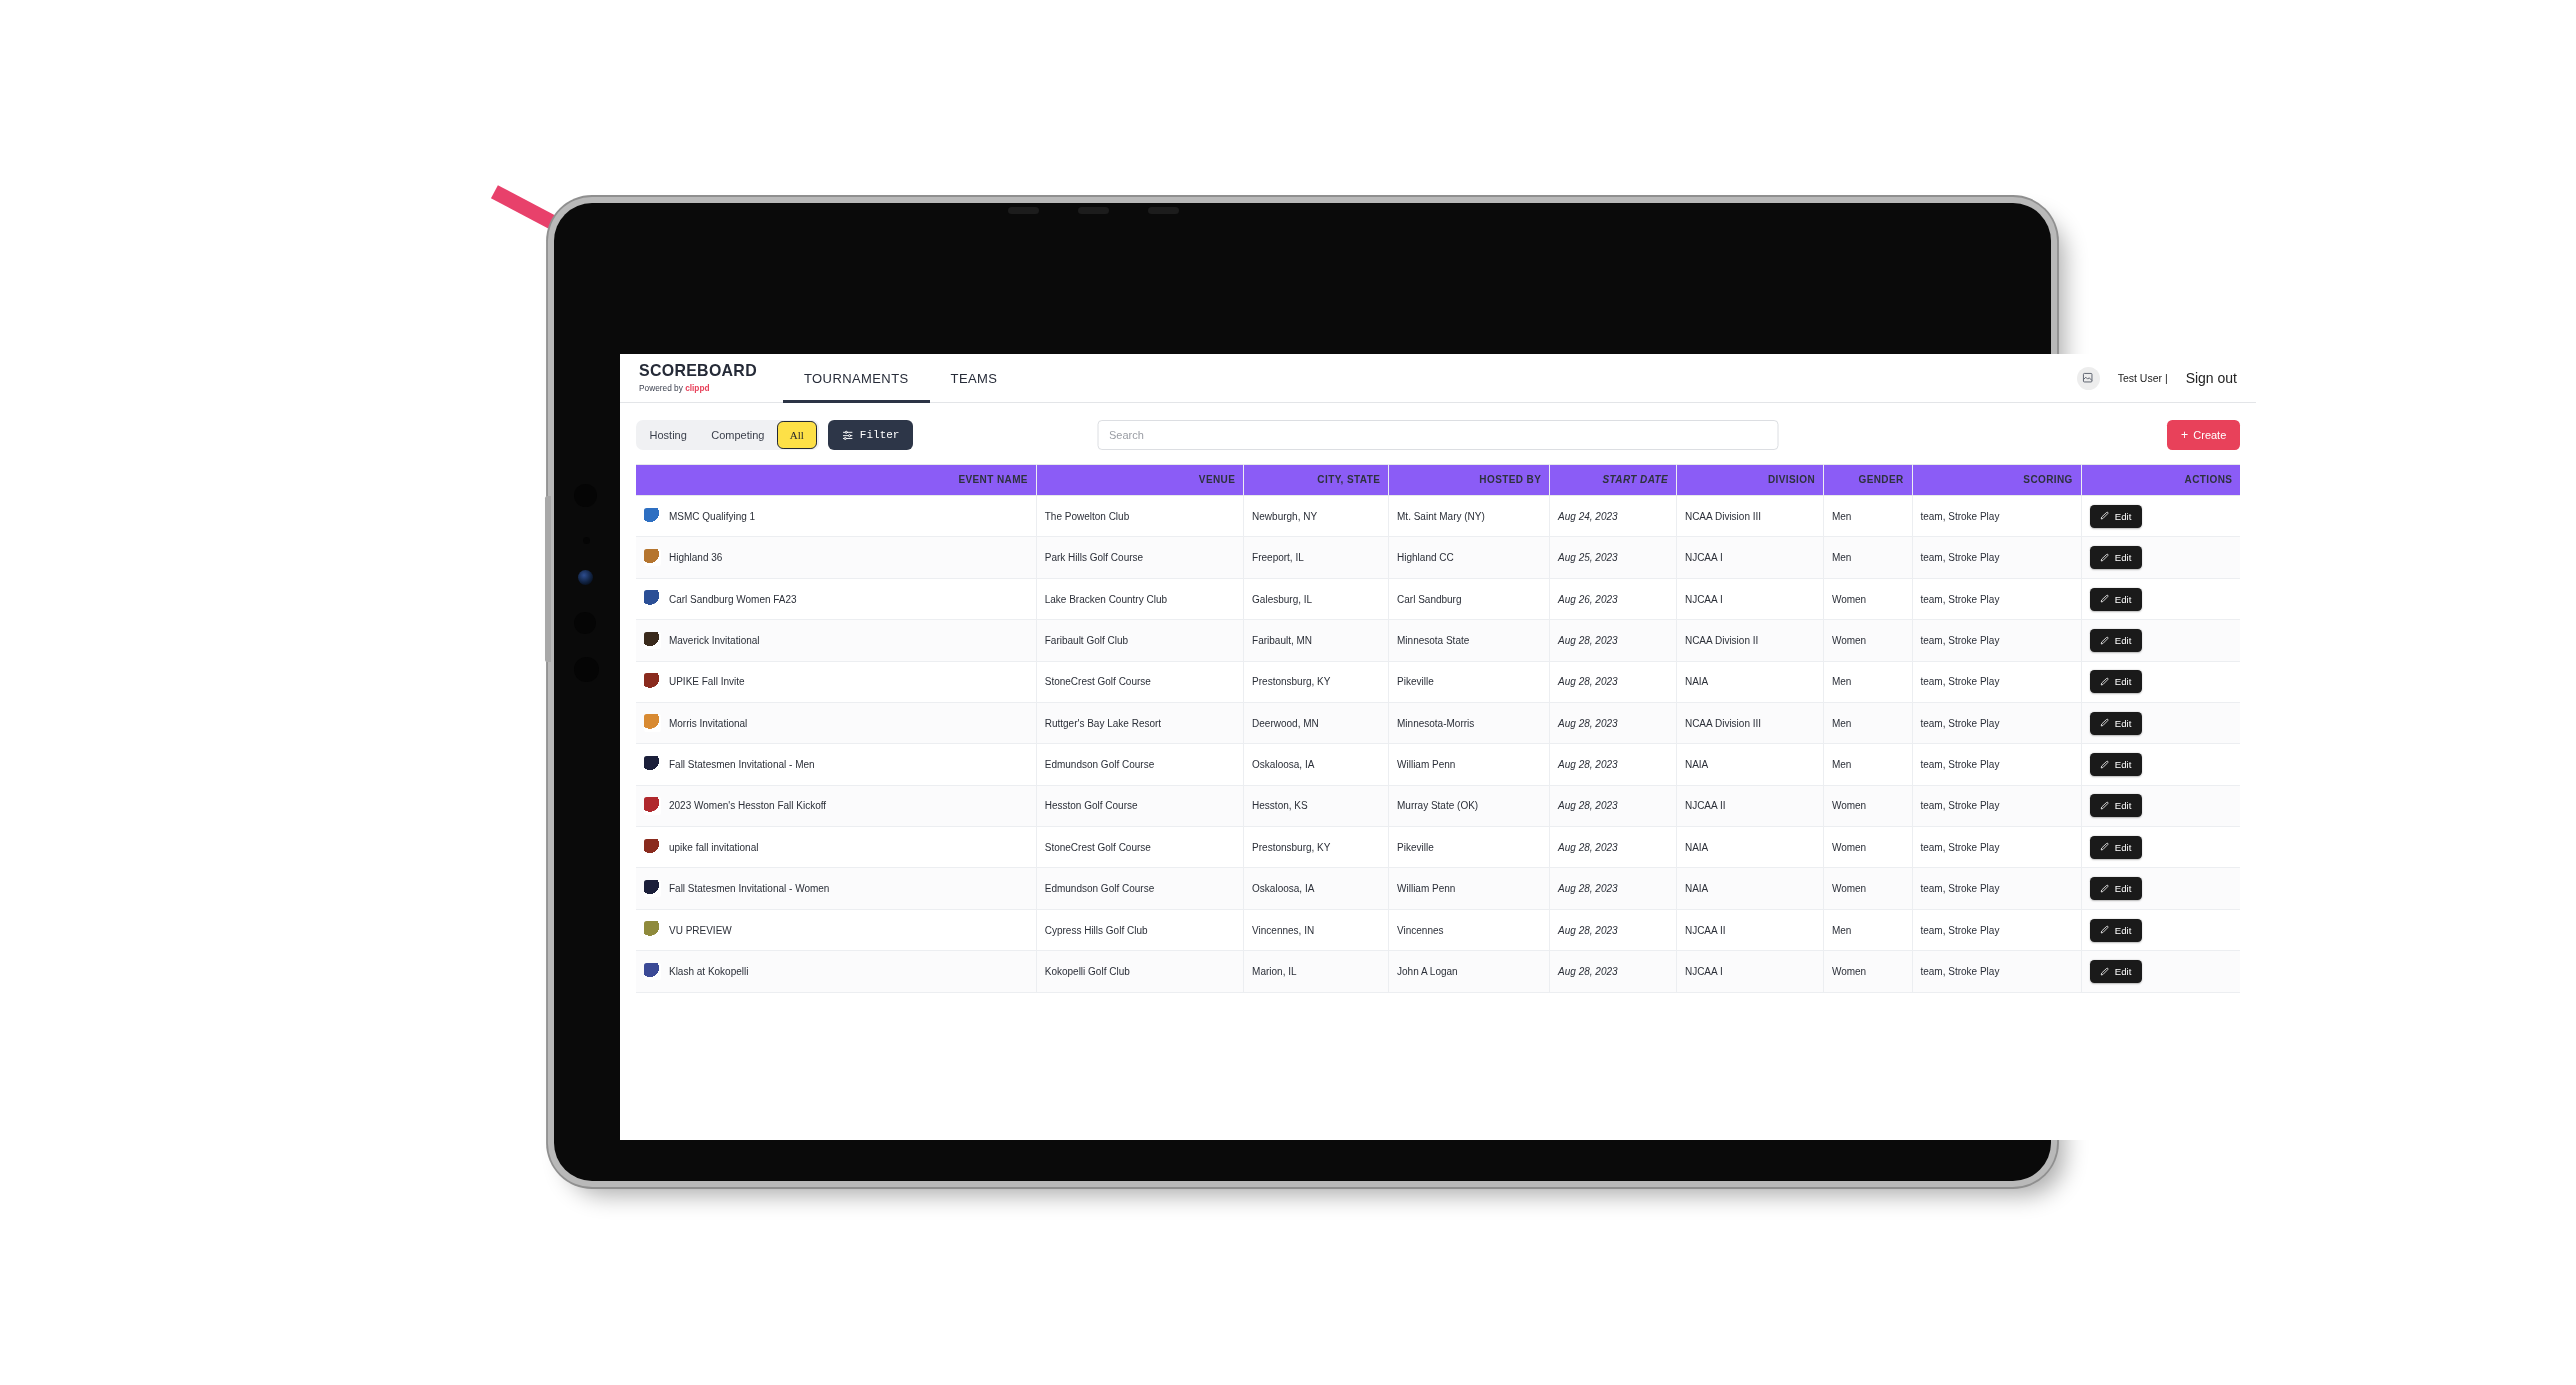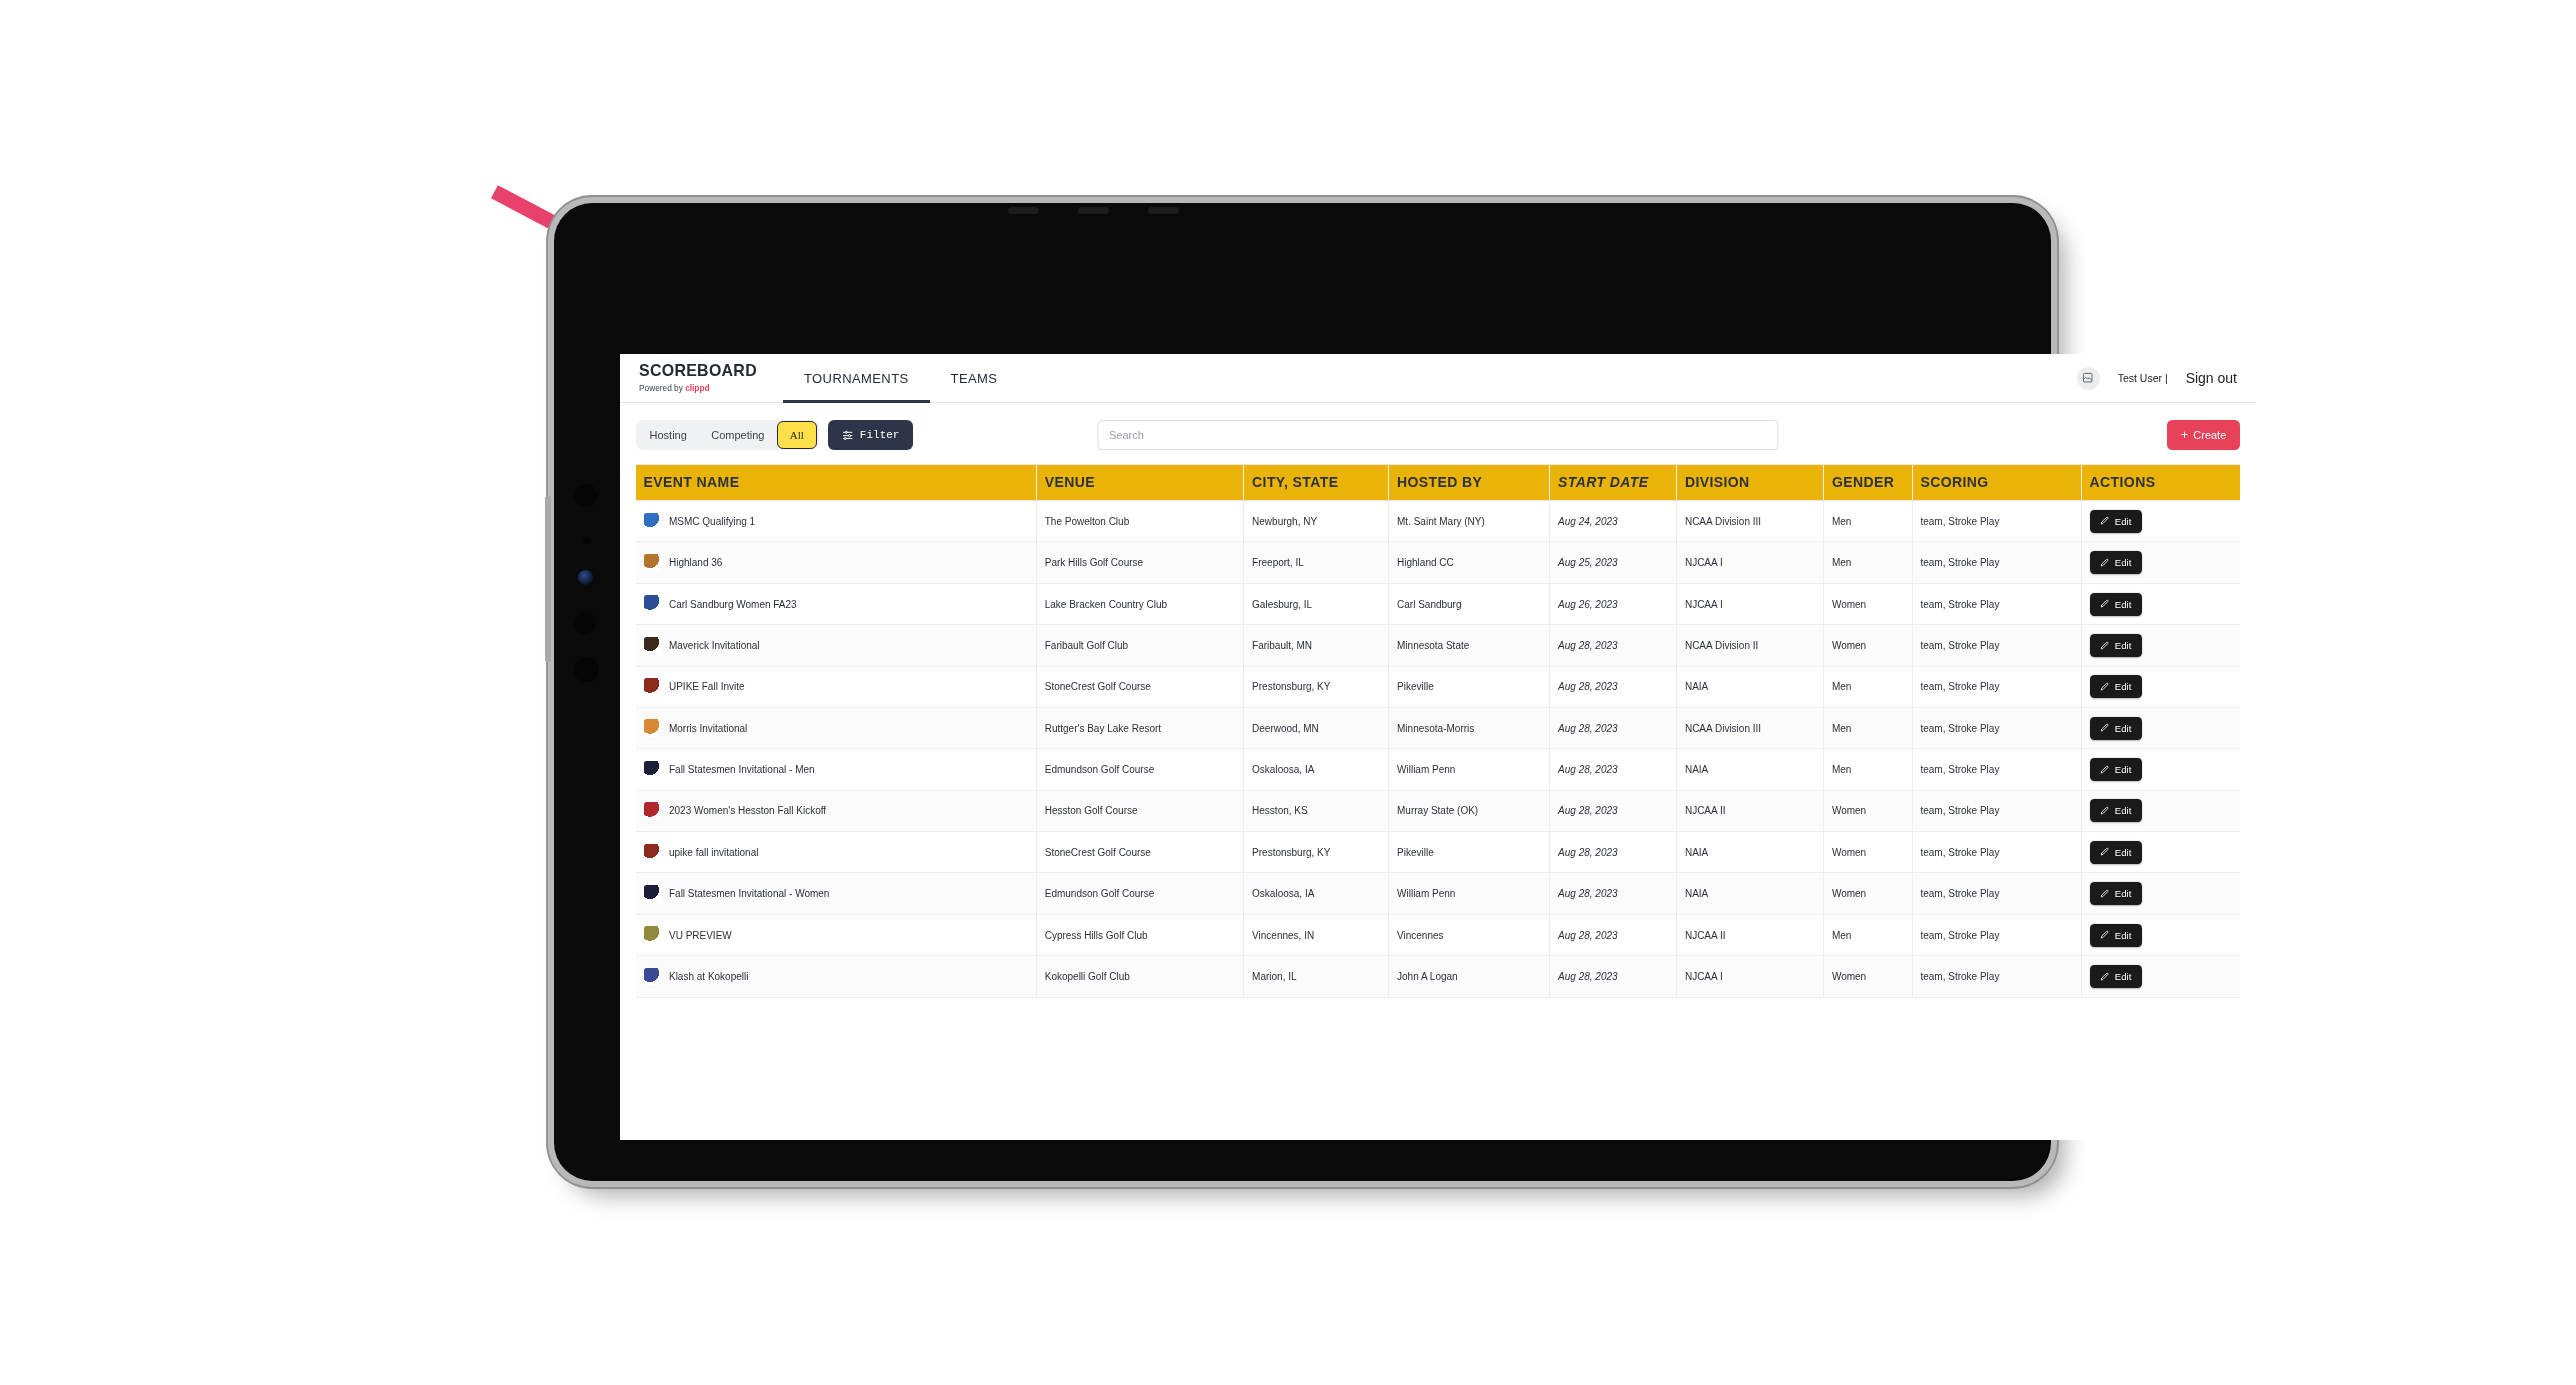--- a/index.html
+++ b/index.html
@@ -150,22 +150,22 @@
     display:flex; align-items:center; gap:5.2px; padding: 0 14px;
     font-size: 11px; cursor:pointer; font-family:"Liberation Sans", sans-serif;
     white-space:nowrap;
   }
   #create-btn .plus { font-size:12.2px; line-height:1; }
 
   
   #table-wrap { margin-top: 8.7px; }
   table { width:100%; border-collapse: collapse; table-layout: fixed; }
   thead th {
-    text-align:left; font-size: 14px; font-weight:600; color:#2d323d;
-    letter-spacing: 0.4px; padding: 9.6px 7.9px; background:#eab308;
+    text-align:right; font-size: 10px; font-weight:600; color:#2d323d;
+    letter-spacing: 0.4px; padding: 9.6px 7.9px; background:#8b5cf6;
     border-top:0.9px solid #e6e8eb; border-bottom:0.9px solid #e6e8eb;
     border-right:0.9px solid #eceef1; white-space:nowrap;
   }
   thead th:last-child { border-right:none; }
   tbody td {
     font-size: 10px; color:#2b2f38; padding: 8.7px 7.9px;
     border-bottom:0.9px solid #eceef1; border-right:0.9px solid #eceef1;
     height: 29px; white-space:nowrap; overflow:hidden; text-overflow:ellipsis;
   }
   tbody td:last-child { border-right:none; }

